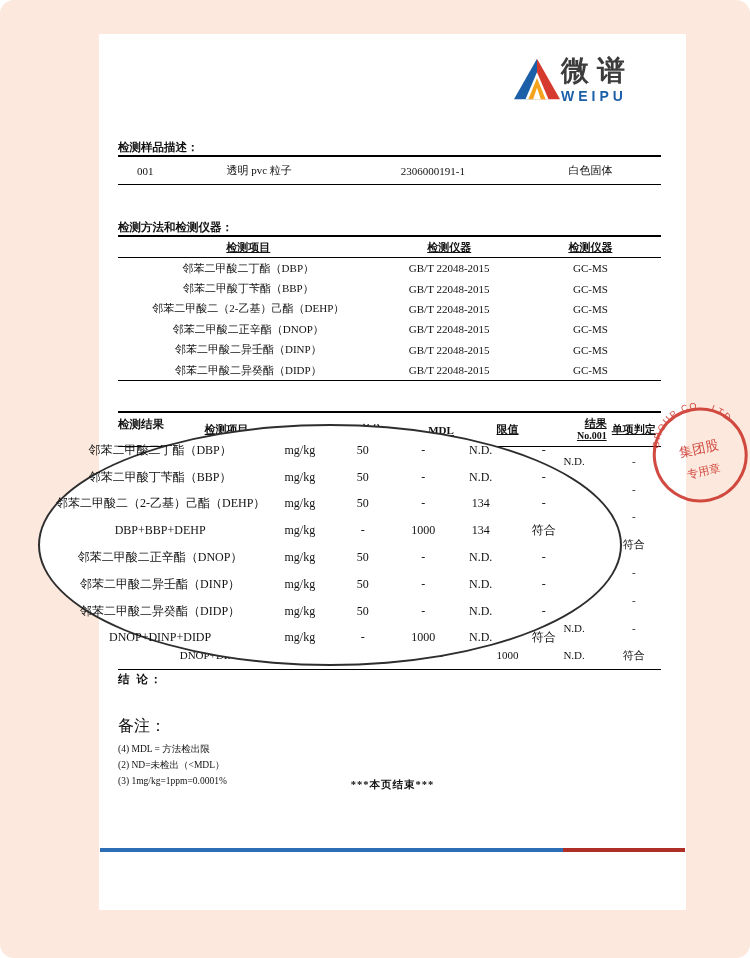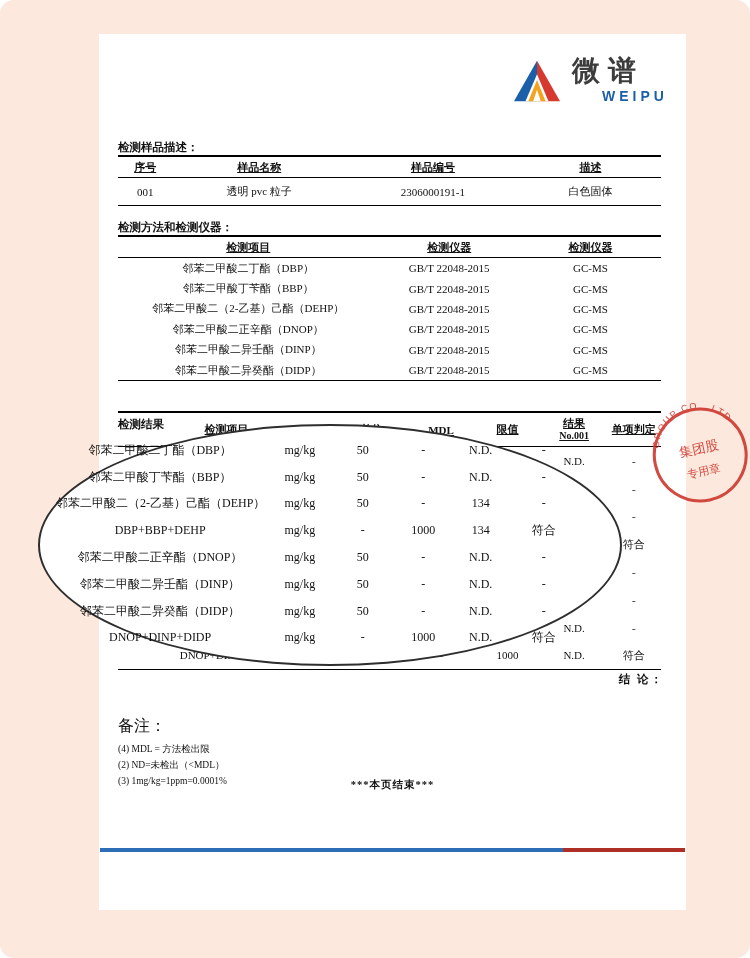--- a/index.html
+++ b/index.html
@@ -4,24 +4,24 @@
 <title>Test Report</title>
 <style>
   * { margin:0; padding:0; box-sizing:border-box; }
   html,body { background:#fff; }
   body { font-family:"Liberation Serif","DejaVu Serif",serif; color:#111; }
   .canvas { position:relative; width:750px; height:958px; overflow:hidden; background:#fff; }
   .bg { position:absolute; inset:0; background:#fce8dc; border-radius:14px; }
   .paper { position:absolute; left:99px; top:34px; width:587px; height:876px; background:#ffffff; }
 
   
-  .logo { position:absolute; left:414px; top:22px; display:flex; align-items:flex-end; gap:11px; }
+  .logo { position:absolute; left:414px; top:22px; display:flex; align-items:flex-start; }
   .logo-mark { width:48px; height:46px; display:block; }
   .brand-cn { font-size:28px; letter-spacing:8px; color:#3c3c3c; font-weight:600; line-height:1.05; }
-  .brand-en { font-size:14px; letter-spacing:4px; color:#1c5fa9; font-weight:bold; margin-top:3px; font-family:"Liberation Sans",sans-serif;margin-left:30px; }
+  .brand-en { font-size:14px; letter-spacing:4px; color:#1c5fa9; font-weight:bold; margin-top:3px; font-family:"Liberation Sans",sans-serif; }
 
   
   .report-line { position:absolute; left:19px; top:79px; font-size:11.5px; white-space:nowrap; }
   .report-line .gap { display:inline-block; width:36px; }
   .bold { font-weight:bold; }
 
   .sec-title { position:absolute; left:19px; font-weight:bold; font-size:11.5px; }
   .sec1-title { top:106px; }
   .sec2-title { top:186px; }
   .sec3-title { top:383px; }
@@ -41,37 +41,37 @@
   .t2 { top:201px; }
   .t2 .thead { height:21px; }
   .t2 .trow { height:20.4px; }
   .t2 .c0{width:48%} .t2 .c1{width:26%} .t2 .c2{width:26%}
 
   .t3 { top:377px; }
   .t3 .thead { height:34px; }
   .t3 .trow { height:27.8px; }
   .t3 .c0{width:40%} .t3 .c1{width:13.5%} .t3 .c2{width:12%}
   .t3 .c3{width:12.5%} .t3 .c4{width:12%} .t3 .c5{width:10%}
-  .res-head { display:flex; flex-direction:column; justify-content:center; line-height:1.15; }
+  .res-head { display:flex; flex-direction:column; justify-content:center; line-height:1.15;text-align:right; }
   .res-sub { font-size:10px; }
 
   
   .magnifier { position:absolute; left:38px; top:424px; width:584px; height:242px; z-index:5; }
   .mag-shape { position:absolute; inset:0; background:#fff; border:2px solid #2e2e2e; border-radius:50%; }
   .mag-rows { position:absolute; left:18px; top:13px; width:548px; }
   .magnifier .trow { height:26.8px; font-size:12px; }
   .magnifier .c0{width:38%} .magnifier .c1{width:13%} .magnifier .c2{width:10%}
   .magnifier .c3{width:12%} .magnifier .c4{width:9%} .magnifier .c5{width:14%}
 
   
   .seal { position:absolute; left:649px; top:394px; width:102px; height:120px; z-index:6;
           transform:rotate(-12deg); opacity:.88; }
 
   
-  .conclusion { position:absolute; left:19px; top:638px; width:546px; font-size:11px; font-weight:bold;text-align:right; }
+  .conclusion { position:absolute; left:19px; top:638px; width:546px; font-size:11px; font-weight:bold; }
   .conclusion .label { font-size:11.5px; letter-spacing:2px; margin-bottom:5px; }
   .remarks { position:absolute; left:19px; top:682px; font-size:9.5px; }
   .remarks .label { font-weight:normal; font-size:16px; margin-bottom:4px; }
   .remarks .item { line-height:1.7; }
   .endmark { position:absolute; left:0; top:744px; width:100%; text-align:center; font-size:10.5px; font-weight:600; letter-spacing:1px; }
 
   
   .footer-bar { position:absolute; left:1px; top:814px; width:585px; height:4px; display:flex; }
   .bar-blue { width:463px; background:#2c6fb7; }
   .bar-red { flex:1; background:#ae2f26; }
@@ -98,26 +98,20 @@
       </svg>
       <div>
         <div class="brand-cn">微谱</div>
         <div class="brand-en">WEIPU</div>
       </div>
     </div>
 
 
     <div class="sec-title sec1-title">检测样品描述：</div>
     <div class="tbl t1">
-      <div class="thead">
-        <span class="cell c0">序号</span>
-        <span class="cell c1">样品名称</span>
-        <span class="cell c2">样品编号</span>
-        <span class="cell c3">描述</span>
-      </div>
       <div class="trow">
           <span class="cell c0">001</span>
           <span class="cell c1">透明 pvc 粒子</span>
           <span class="cell c2">2306000191-1</span>
           <span class="cell c3">白色固体</span>
         </div>
     </div>
 
     <div class="sec-title sec2-title">检测方法和检测仪器：</div>
     <div class="tbl t2">

